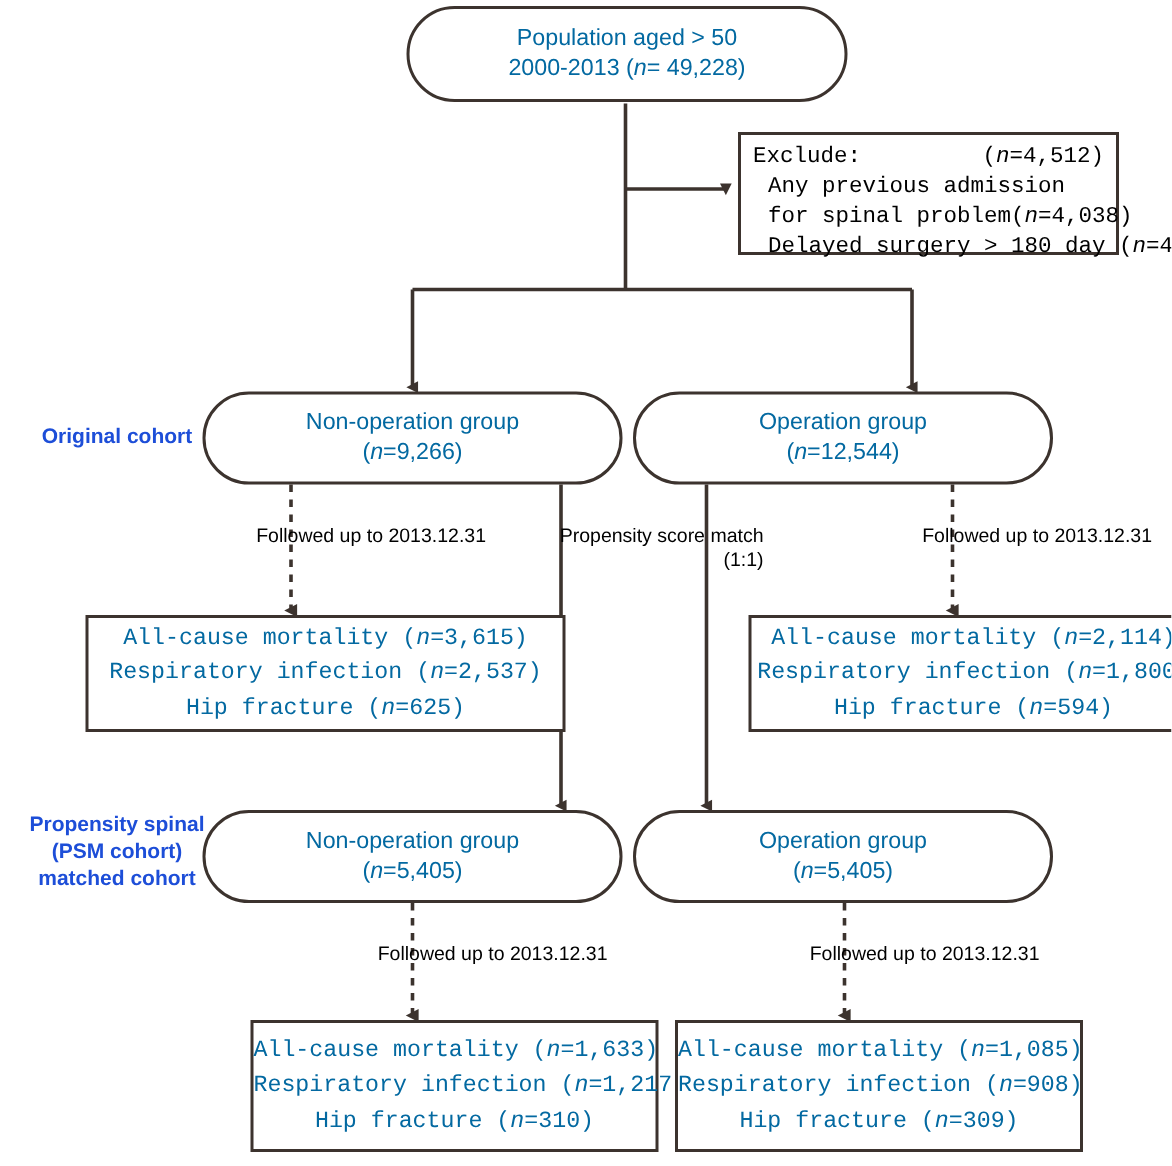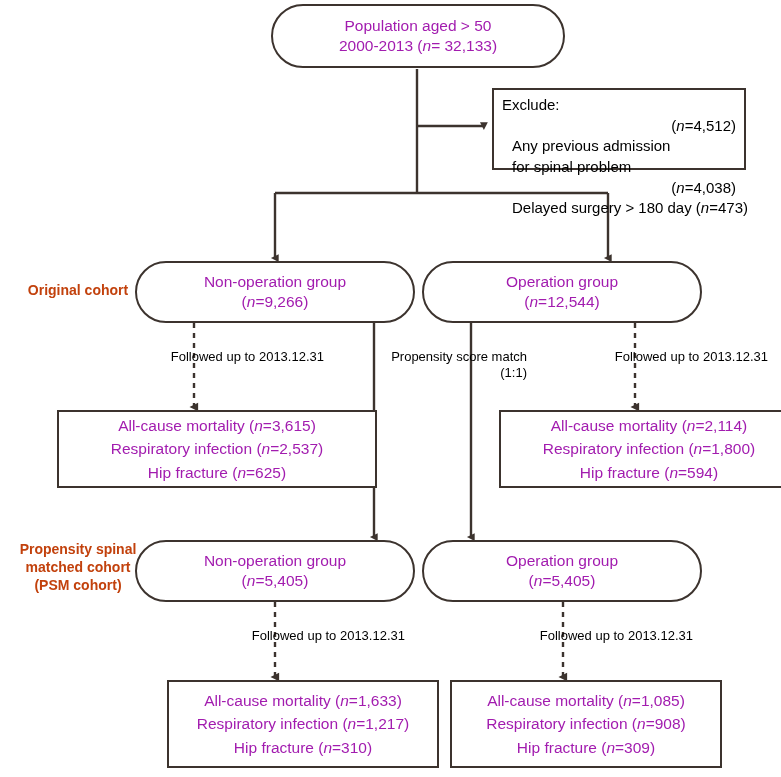--- a/index.html
+++ b/index.html
@@ -35,56 +35,57 @@
     align-items: center;
     justify-content: center;
   }
   .node-pill {
     border: 2.2px solid #3c332e;
     border-radius: 999px;
   }
   .node-rect {
     border: 2.2px solid #3c332e;
     border-radius: 0;
+    font-family: Liberation Mono, monospace;
   }
   .node-line {
     font-size: 15.5px;
     line-height: 1.32;
     white-space: nowrap;
     text-align: center;
-    color: #a21caf;
+    color: #0369a1;
   }
   .outcome-box .node-line {
     font-size: 15.5px;
     line-height: 1.5;
     text-align: center;
     width: 100%;
   }
   .exclude-box {
     align-items: stretch;
     justify-content: flex-start;
     padding: 5px 8px 6px 8px;
   }
   .exclude-row {
     display: flex;
     justify-content: space-between;
     font-size: 15px;
     line-height: 1.33;
     white-space: nowrap;
   }
   .exclude-row .ex-left { text-align: left; }
-  .exclude-row .ex-right { text-align: right; margin-top: 21px; }
+  .exclude-row .ex-right { text-align: right; }
   .exclude-row.indent .ex-left { padding-left: 10px; }
   .side-label {
     position: absolute;
     font-size: 14px;
     font-weight: bold;
     line-height: 1.3;
     text-align: center;
-    color: #c2410c;
+    color: #1d4ed8;
   }
   .edge-label {
     position: absolute;
     font-size: 13px;
     line-height: 1.25;
     text-align: right;
     white-space: nowrap;
     color: #000;
   }
   i, .it { font-style: italic; }
@@ -131,21 +132,21 @@
       <path d="M635,323 L635,407" marker-end="url(#arrow-dashed)"></path>
 
       <path d="M275,602 L275,677" marker-end="url(#arrow-dashed)"></path>
 
       <path d="M563,602 L563,677" marker-end="url(#arrow-dashed)"></path>
     </g>
   </svg>
 
   <div class="node node-pill" style="left:271px; top:4px; width:294px; height:64px;">
     <div class="node-line">Population aged &gt; 50</div>
-    <div class="node-line"><span>2000-2013 (</span><i>n</i><span>= 32,133)</span></div>
+    <div class="node-line"><span>2000-2013 (</span><i>n</i><span>= 49,228)</span></div>
   </div>
 
   <div class="node node-rect exclude-box" style="left:492px; top:88px; width:254px; height:82px;">
     <div class="exclude-row">
       <span class="ex-left">Exclude:</span>
       <span class="ex-right">(<i>n</i>=4,512)</span>
     </div>
     <div class="exclude-row indent">
       <span class="ex-left">Any previous admission</span>
       <span class="ex-right"></span>
@@ -167,43 +168,43 @@
     <div class="node-line">(<i>n</i>=9,266)</div>
   </div>
 
   <div class="node node-pill" style="left:422px; top:261px; width:280px; height:62px;">
     <div class="node-line">Operation group</div>
     <div class="node-line">(<i>n</i>=12,544)</div>
   </div>
 
   <div class="edge-label" style="left:64px; top:349px; width:260px;">Followed up  to 2013.12.31</div>
 
-  <div class="edge-label" style="left:352px; top:349px; width:175px;">
+  <div class="edge-label" style="left:334px; top:349px; width:175px;">
     <div>Propensity score match</div>
     <div>(1:1)</div>
   </div>
 
   <div class="edge-label" style="left:508px; top:349px; width:260px;">Followed up  to 2013.12.31</div>
 
   <div class="node node-rect outcome-box" style="left:57px; top:410px; width:320px; height:78px;">
     <div class="node-line">All-cause mortality (<i>n</i>=3,615)</div>
     <div class="node-line">Respiratory infection (<i>n</i>=2,537)</div>
     <div class="node-line">Hip fracture (<i>n</i>=625)</div>
   </div>
 
   <div class="node node-rect outcome-box" style="left:499px; top:410px; width:300px; height:78px;">
     <div class="node-line">All-cause mortality (<i>n</i>=2,114)</div>
     <div class="node-line">Respiratory infection (<i>n</i>=1,800)</div>
     <div class="node-line">Hip fracture (<i>n</i>=594)</div>
   </div>
 
   <div class="side-label" style="left:4px; top:540px; width:148px;">
     <div>Propensity spinal</div>
+    <div>(PSM cohort)</div>
     <div>matched cohort</div>
-    <div>(PSM cohort)</div>
   </div>
 
   <div class="node node-pill" style="left:135px; top:540px; width:280px; height:62px;">
     <div class="node-line">Non-operation group</div>
     <div class="node-line">(<i>n</i>=5,405)</div>
   </div>
 
   <div class="node node-pill" style="left:422px; top:540px; width:280px; height:62px;">
     <div class="node-line">Operation group</div>
     <div class="node-line">(<i>n</i>=5,405)</div>

